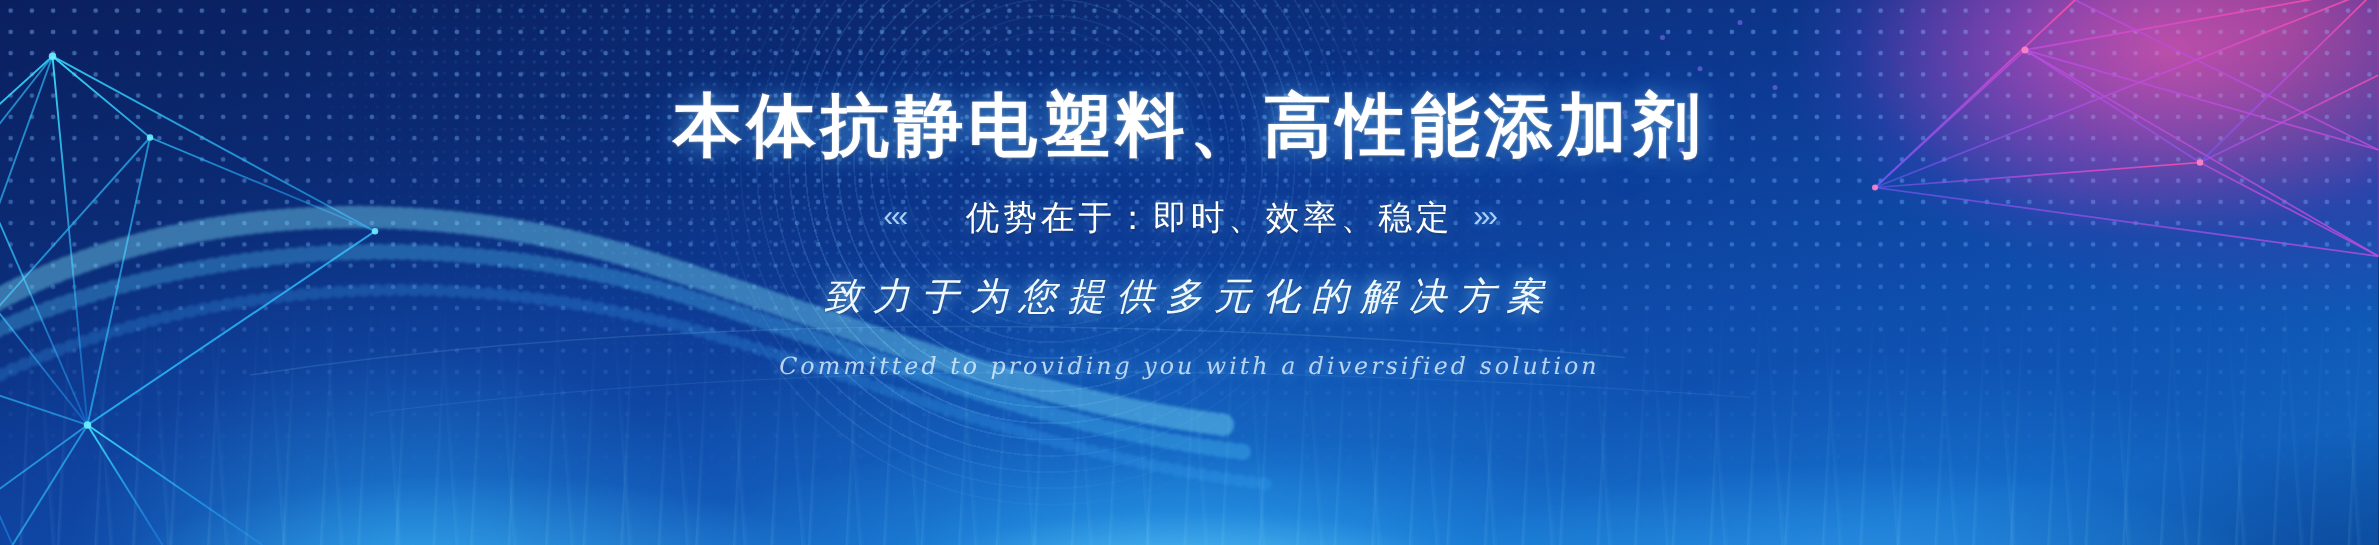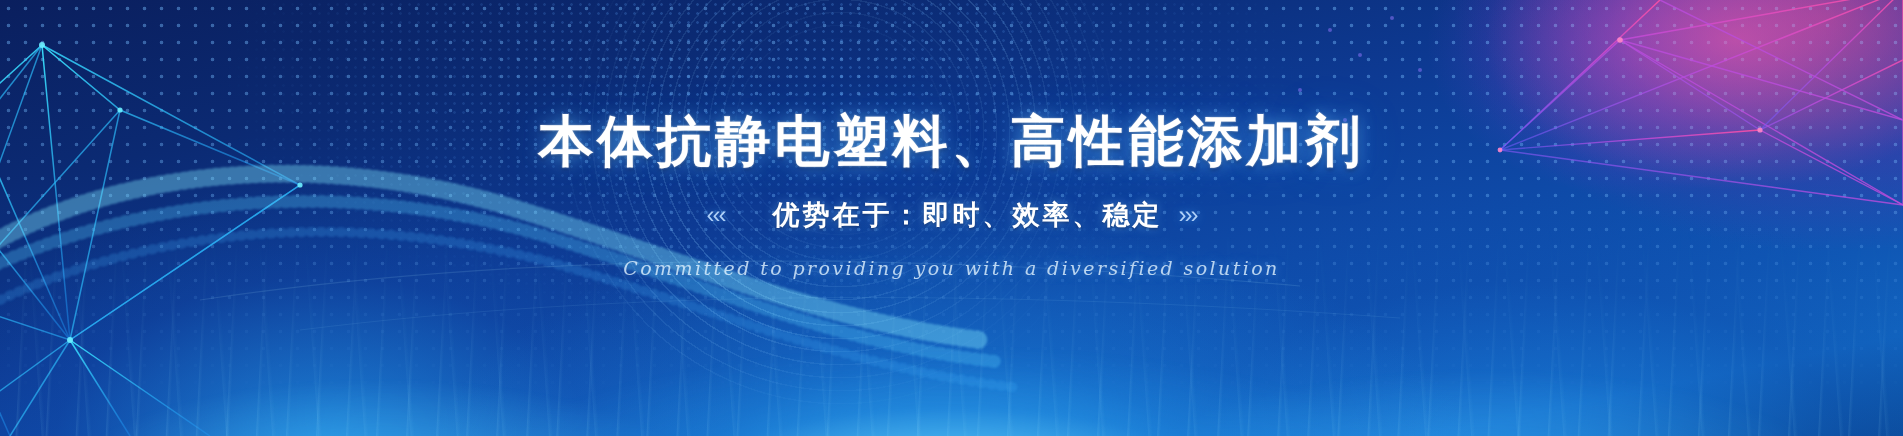--- a/index.html
+++ b/index.html
@@ -91,21 +91,21 @@
 
   
   .content {
     position: absolute;
     left: 0; right: 0; top: 0;
     height: 436px;
     display: flex;
     flex-direction: column;
     align-items: center;
     justify-content: flex-start;
-    padding-top: 112px;
+    padding-top: 71px;
     box-sizing: border-box;
   }
   .title {
     font-size: 55px;
     font-weight: 700;
     color: #ffffff;
     letter-spacing: 4px;
     line-height: 1.08;
     white-space: nowrap;
     text-shadow:
@@ -127,21 +127,21 @@
     font-size: 24px;
     letter-spacing: -2px;
     font-weight: 400;
     opacity: 0.92;
     text-shadow: 0 0 10px rgba(90,180,255,0.7);
   }
   .subtitle {
     font-size: 27px;
     color: #ffffff;
     letter-spacing: 3px;
-    font-weight: 700;
+    font-weight: 400;
     text-shadow: 0 0 10px rgba(120,200,255,0.55), 0 1px 3px rgba(0,10,50,0.6);
     font-family: "DejaVu Sans", "Liberation Sans", sans-serif;
     margin-left: 32px;
   }
   .tagline {
     margin-top: 25px;
     font-size: 30px;
     color: #eef8ff;
     letter-spacing: 9px;
     font-style: italic;
@@ -261,16 +261,17 @@
 
   <div class="content">
     <div class="title">本体抗静电塑料、高性能添加剂</div>
 
     <div class="subline">
       <span class="chev">‹‹‹</span>
       <span class="subtitle">优势在于：即时、效率、稳定</span>
       <span class="chev">›››</span>
     </div>
 
+    <div class="tagline">致力于为您提供多元化的解决方案</div>
     <div class="tagline-en">Committed to providing you with a diversified solution</div>
   </div>
 
 </div>
 
 </body></html>

